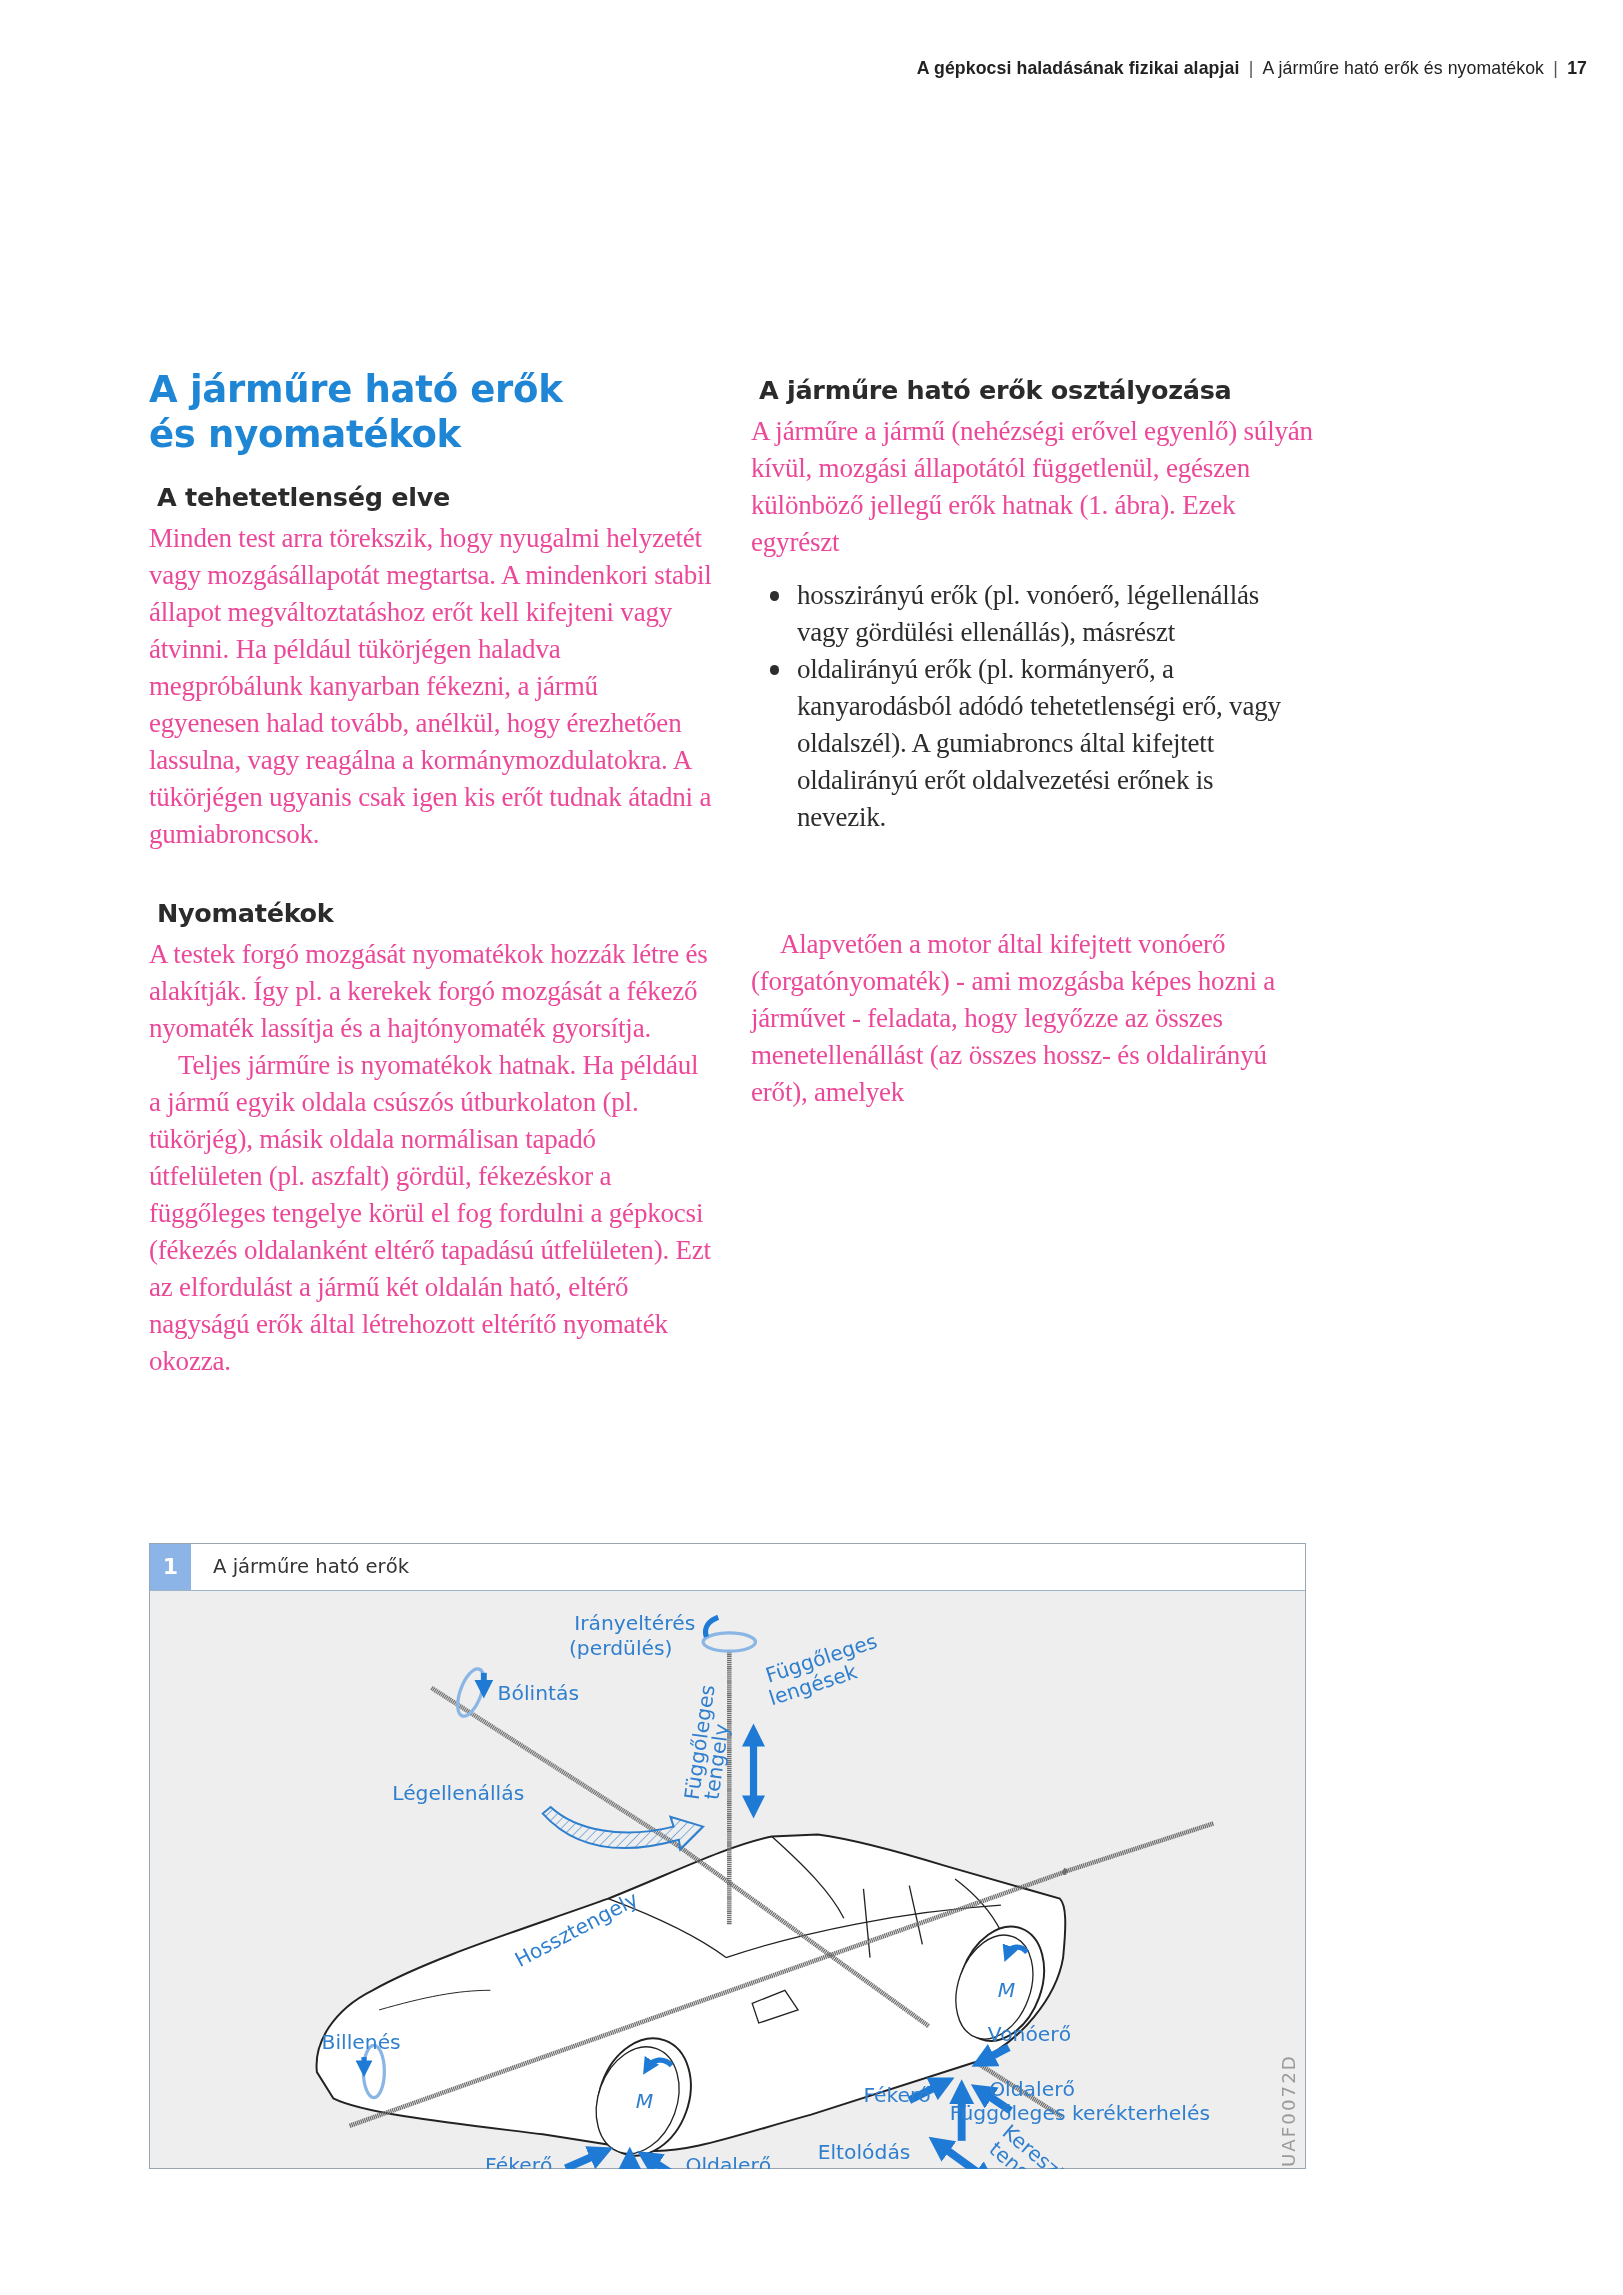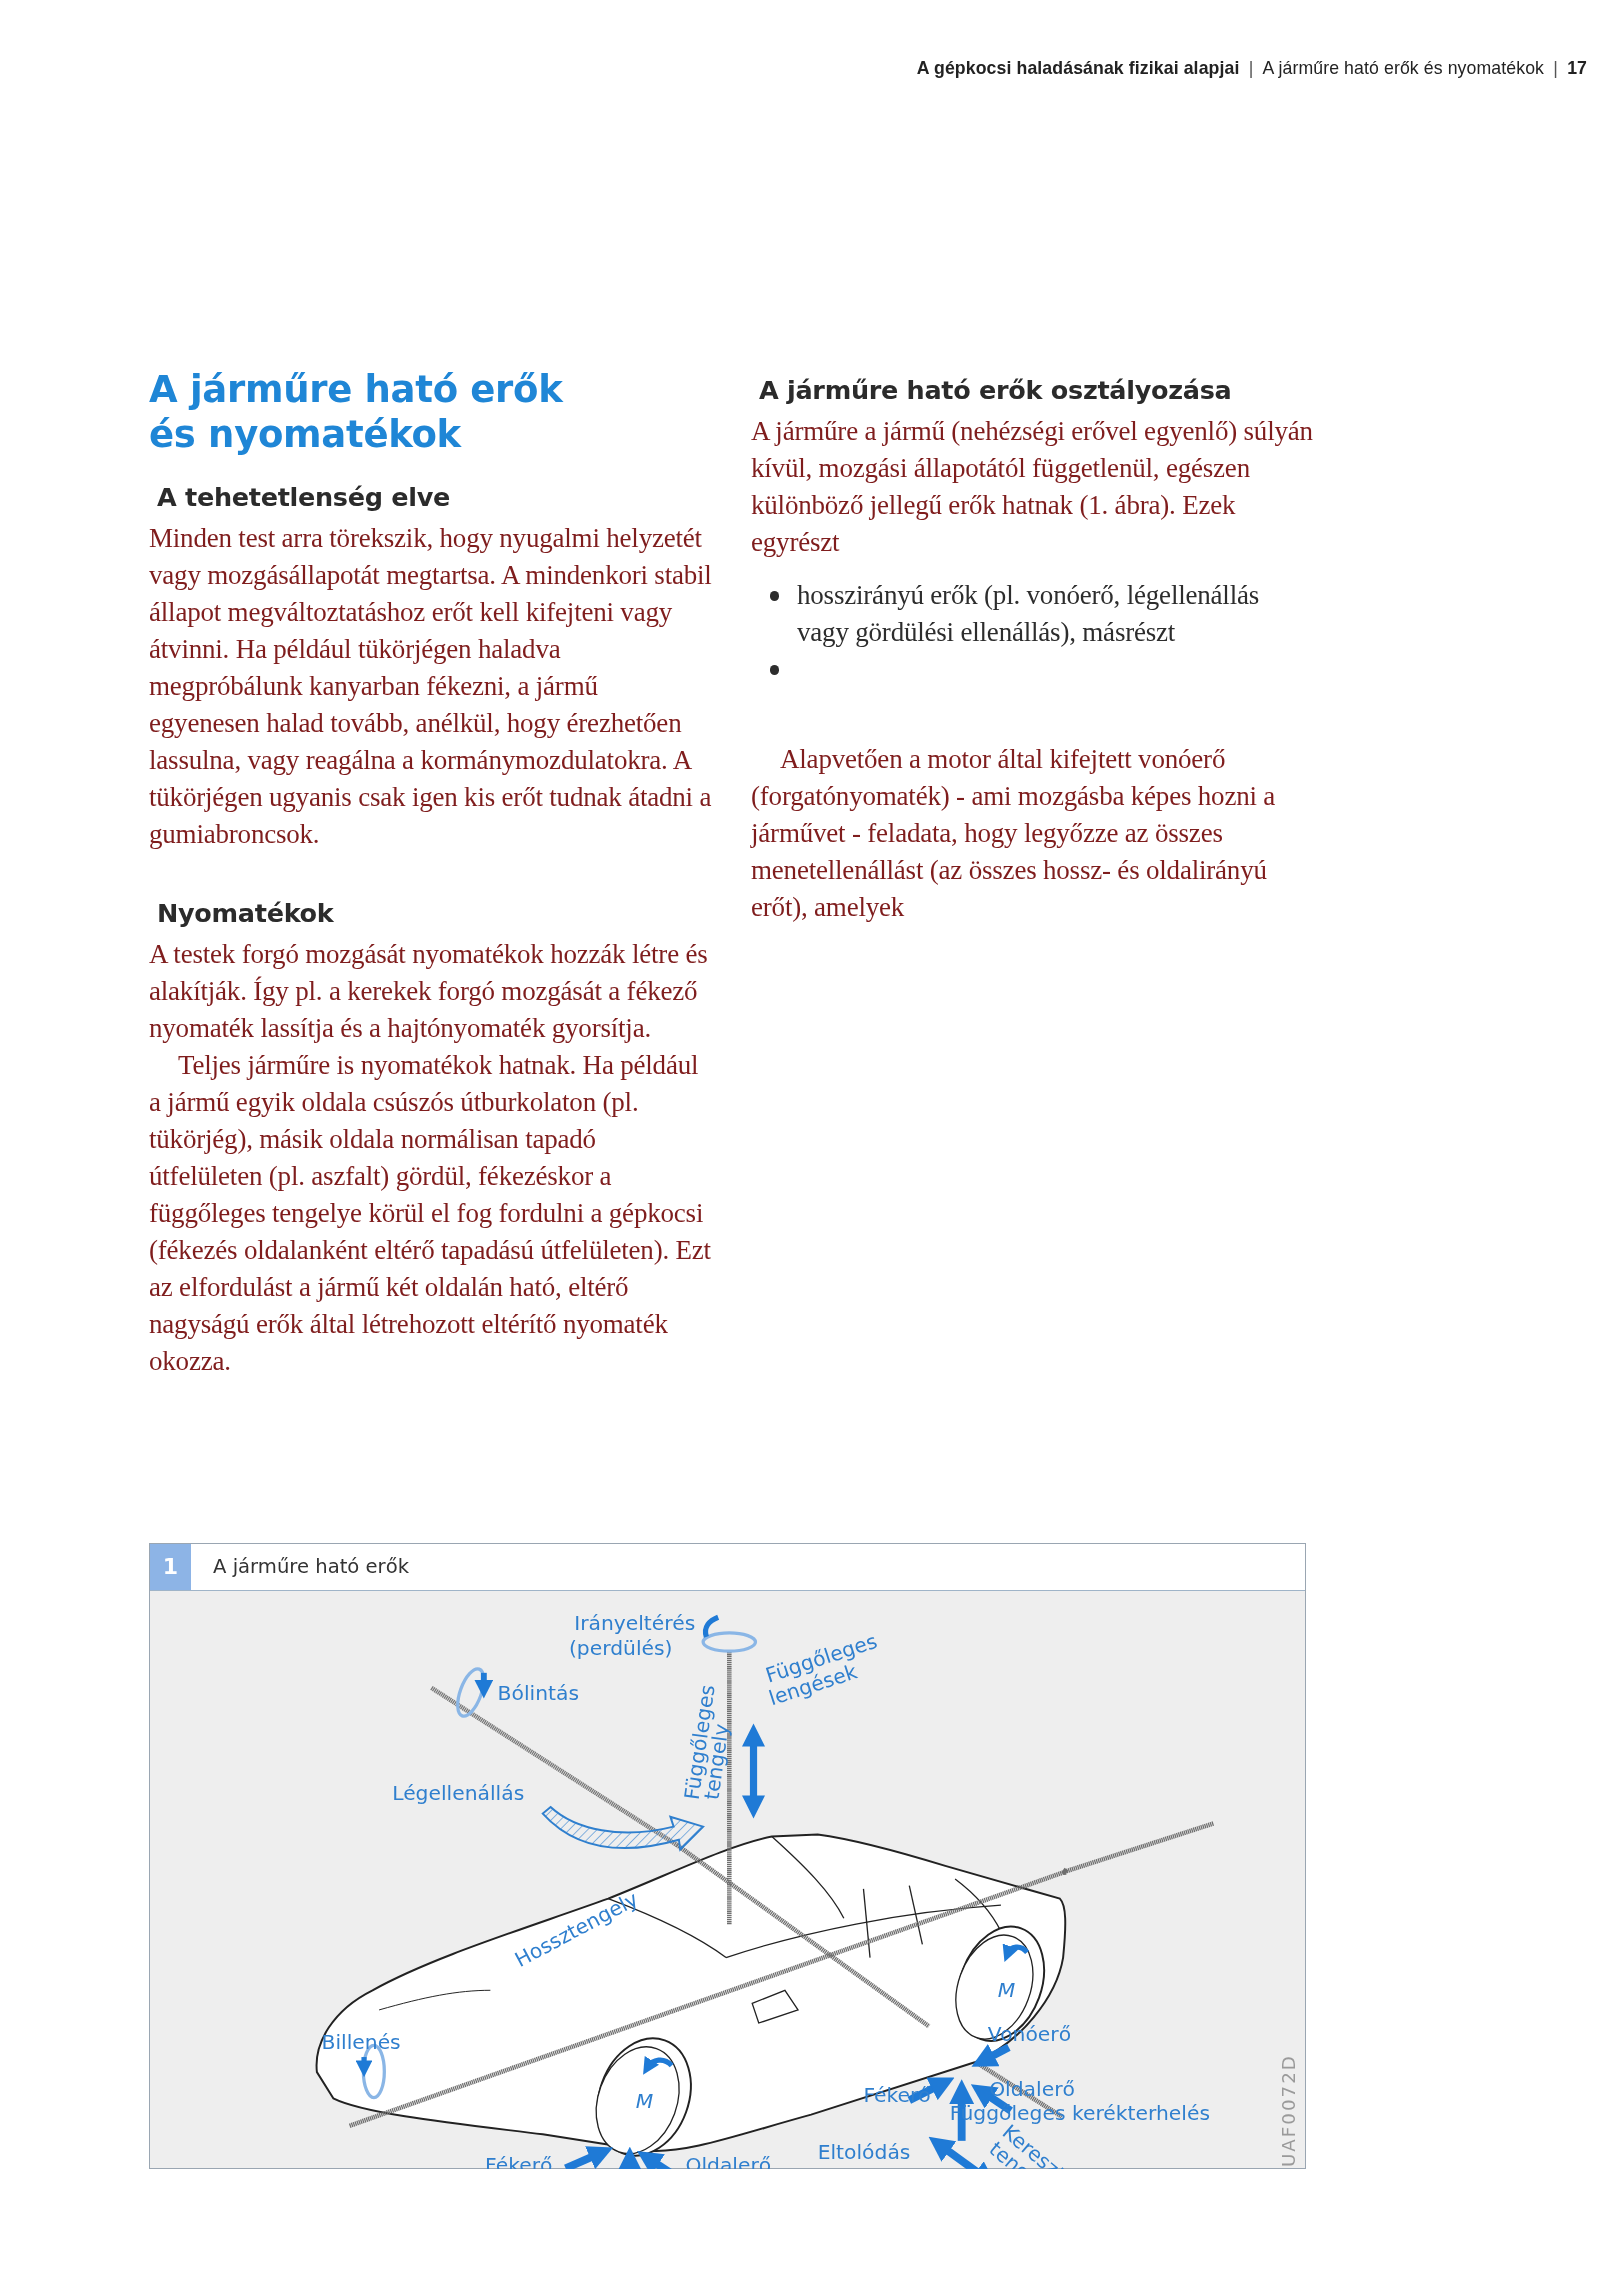--- a/index.html
+++ b/index.html
@@ -5,21 +5,21 @@
   html, body { margin:0; padding:0; }
   body { width:1623px; height:2295px; background:#ffffff; position:relative; overflow:hidden; color:#2a2a2a; }
   .running-head { position:absolute; top:58px; right:36px; font-family:"Liberation Sans", sans-serif; font-size:17.7px; color:#222; white-space:nowrap; letter-spacing:0.1px; }
   .running-head .bold { font-weight:bold; }
   .running-head .sep { margin:0 9.2px; color:#555; }
   .col { position:absolute; top:367px; width:563px; }
   .col-left { left:149px; }
   .col-right { left:751px; }
   .main-title { font-family:"DejaVu Sans", sans-serif; font-weight:bold; color:#1f86d6; font-size:37px; line-height:45px; margin:0 0 25px 0; letter-spacing:-0.3px; }
   h3 { font-family:"DejaVu Sans", sans-serif; font-weight:bold; font-size:25.5px; line-height:30px; margin:8px; color:#2b2b2b; letter-spacing:-0.3px; }
-  p { font-family:"Liberation Serif", serif; font-size:27px; line-height:37px; margin:0; color:#7f1d1d; letter-spacing:-0.2px; }
+  p { font-family:"Liberation Serif", serif; font-size:27px; line-height:37px; margin:0; color:#ec4899; letter-spacing:-0.2px; }
   p.indent { text-indent:29px; }
   .gap { height:37px; }
   ul { list-style:none; margin:16px; padding:0; }
   li { position:relative; padding-left:30px; font-family:"Liberation Serif", serif; font-size:27px; line-height:37px; color:#2d2d2d; letter-spacing:-0.2px; }
   li .bullet { position:absolute; left:2.6px; top:14.4px; width:9.2px; height:9.2px; border-radius:50%; background:#2d2d2d; }
   .figure { position:absolute; left:149px; top:1543px; width:1157px; height:626px; border:1.3px solid #9aa6b2; box-sizing:border-box; background:#eeeeee; }
   .fig-header { position:absolute; left:0; top:0; right:0; height:46px; background:#ffffff; border-bottom:1.3px solid #9fb4c8; }
   .fig-num { position:absolute; left:0; top:0; width:41px; height:46px; background:#8db4e6; color:#ffffff; font-family:"DejaVu Sans", sans-serif; font-weight:bold; font-size:22px; line-height:46px; text-align:center; }
   .fig-title { position:absolute; left:63px; top:0; line-height:46px; font-family:"DejaVu Sans", sans-serif; font-size:19.6px; color:#333; }
   .fig-body { position:absolute; left:0; top:47px; right:0; bottom:0; }
@@ -45,21 +45,21 @@
   <h3>Nyomatékok</h3>
   <p>A testek forgó mozgását nyomatékok hozzák létre és alakítják. Így pl. a kerekek forgó mozgását a fékező nyomaték lassítja és a hajtónyomaték gyorsítja.</p>
   <p class="indent">Teljes járműre is nyomatékok hatnak. Ha például a jármű egyik oldala csúszós útburkolaton (pl. tükörjég), másik oldala normálisan tapadó útfelületen (pl. aszfalt) gördül, fékezéskor a függőleges tengelye körül el fog fordulni a gépkocsi (fékezés oldalanként eltérő tapadású útfelületen). Ezt az elfordulást a jármű két oldalán ható, eltérő nagyságú erők által létrehozott eltérítő nyomaték okozza.</p>
 </div>
 
 <div class="col col-right">
   <h3>A járműre ható erők osztályozása</h3>
   <p>A járműre a jármű (nehézségi erővel egyenlő) súlyán kívül, mozgási állapotától függetlenül, egészen különböző jellegű erők hatnak (1. ábra). Ezek egyrészt</p>
   <ul>
     <li><span class="bullet"></span><span>hosszirányú erők (pl. vonóerő, légellenállás vagy gördülési ellenállás), másrészt</span></li>
-    <li><span class="bullet"></span></li>
+    <li><span class="bullet"></span><span>oldalirányú erők (pl. kormányerő, a kanyarodásból adódó tehetetlenségi erő, vagy oldalszél). A gumiabroncs által kifejtett oldalirányú erőt oldalvezetési erőnek is nevezik.</span></li>
   </ul>
   <div class="gap"></div>
   <div class="gap"></div>
   <p class="indent">Alapvetően a motor által kifejtett vonóerő (forgatónyomaték) - ami mozgásba képes hozni a járművet - feladata, hogy legyőzze az összes menetellenállást (az összes hossz- és oldalirányú erőt), amelyek</p>
 </div>
 
 <div class="figure">
   <div class="fig-header">
     <div class="fig-num">1</div>
     <div class="fig-title">A járműre ható erők</div>

